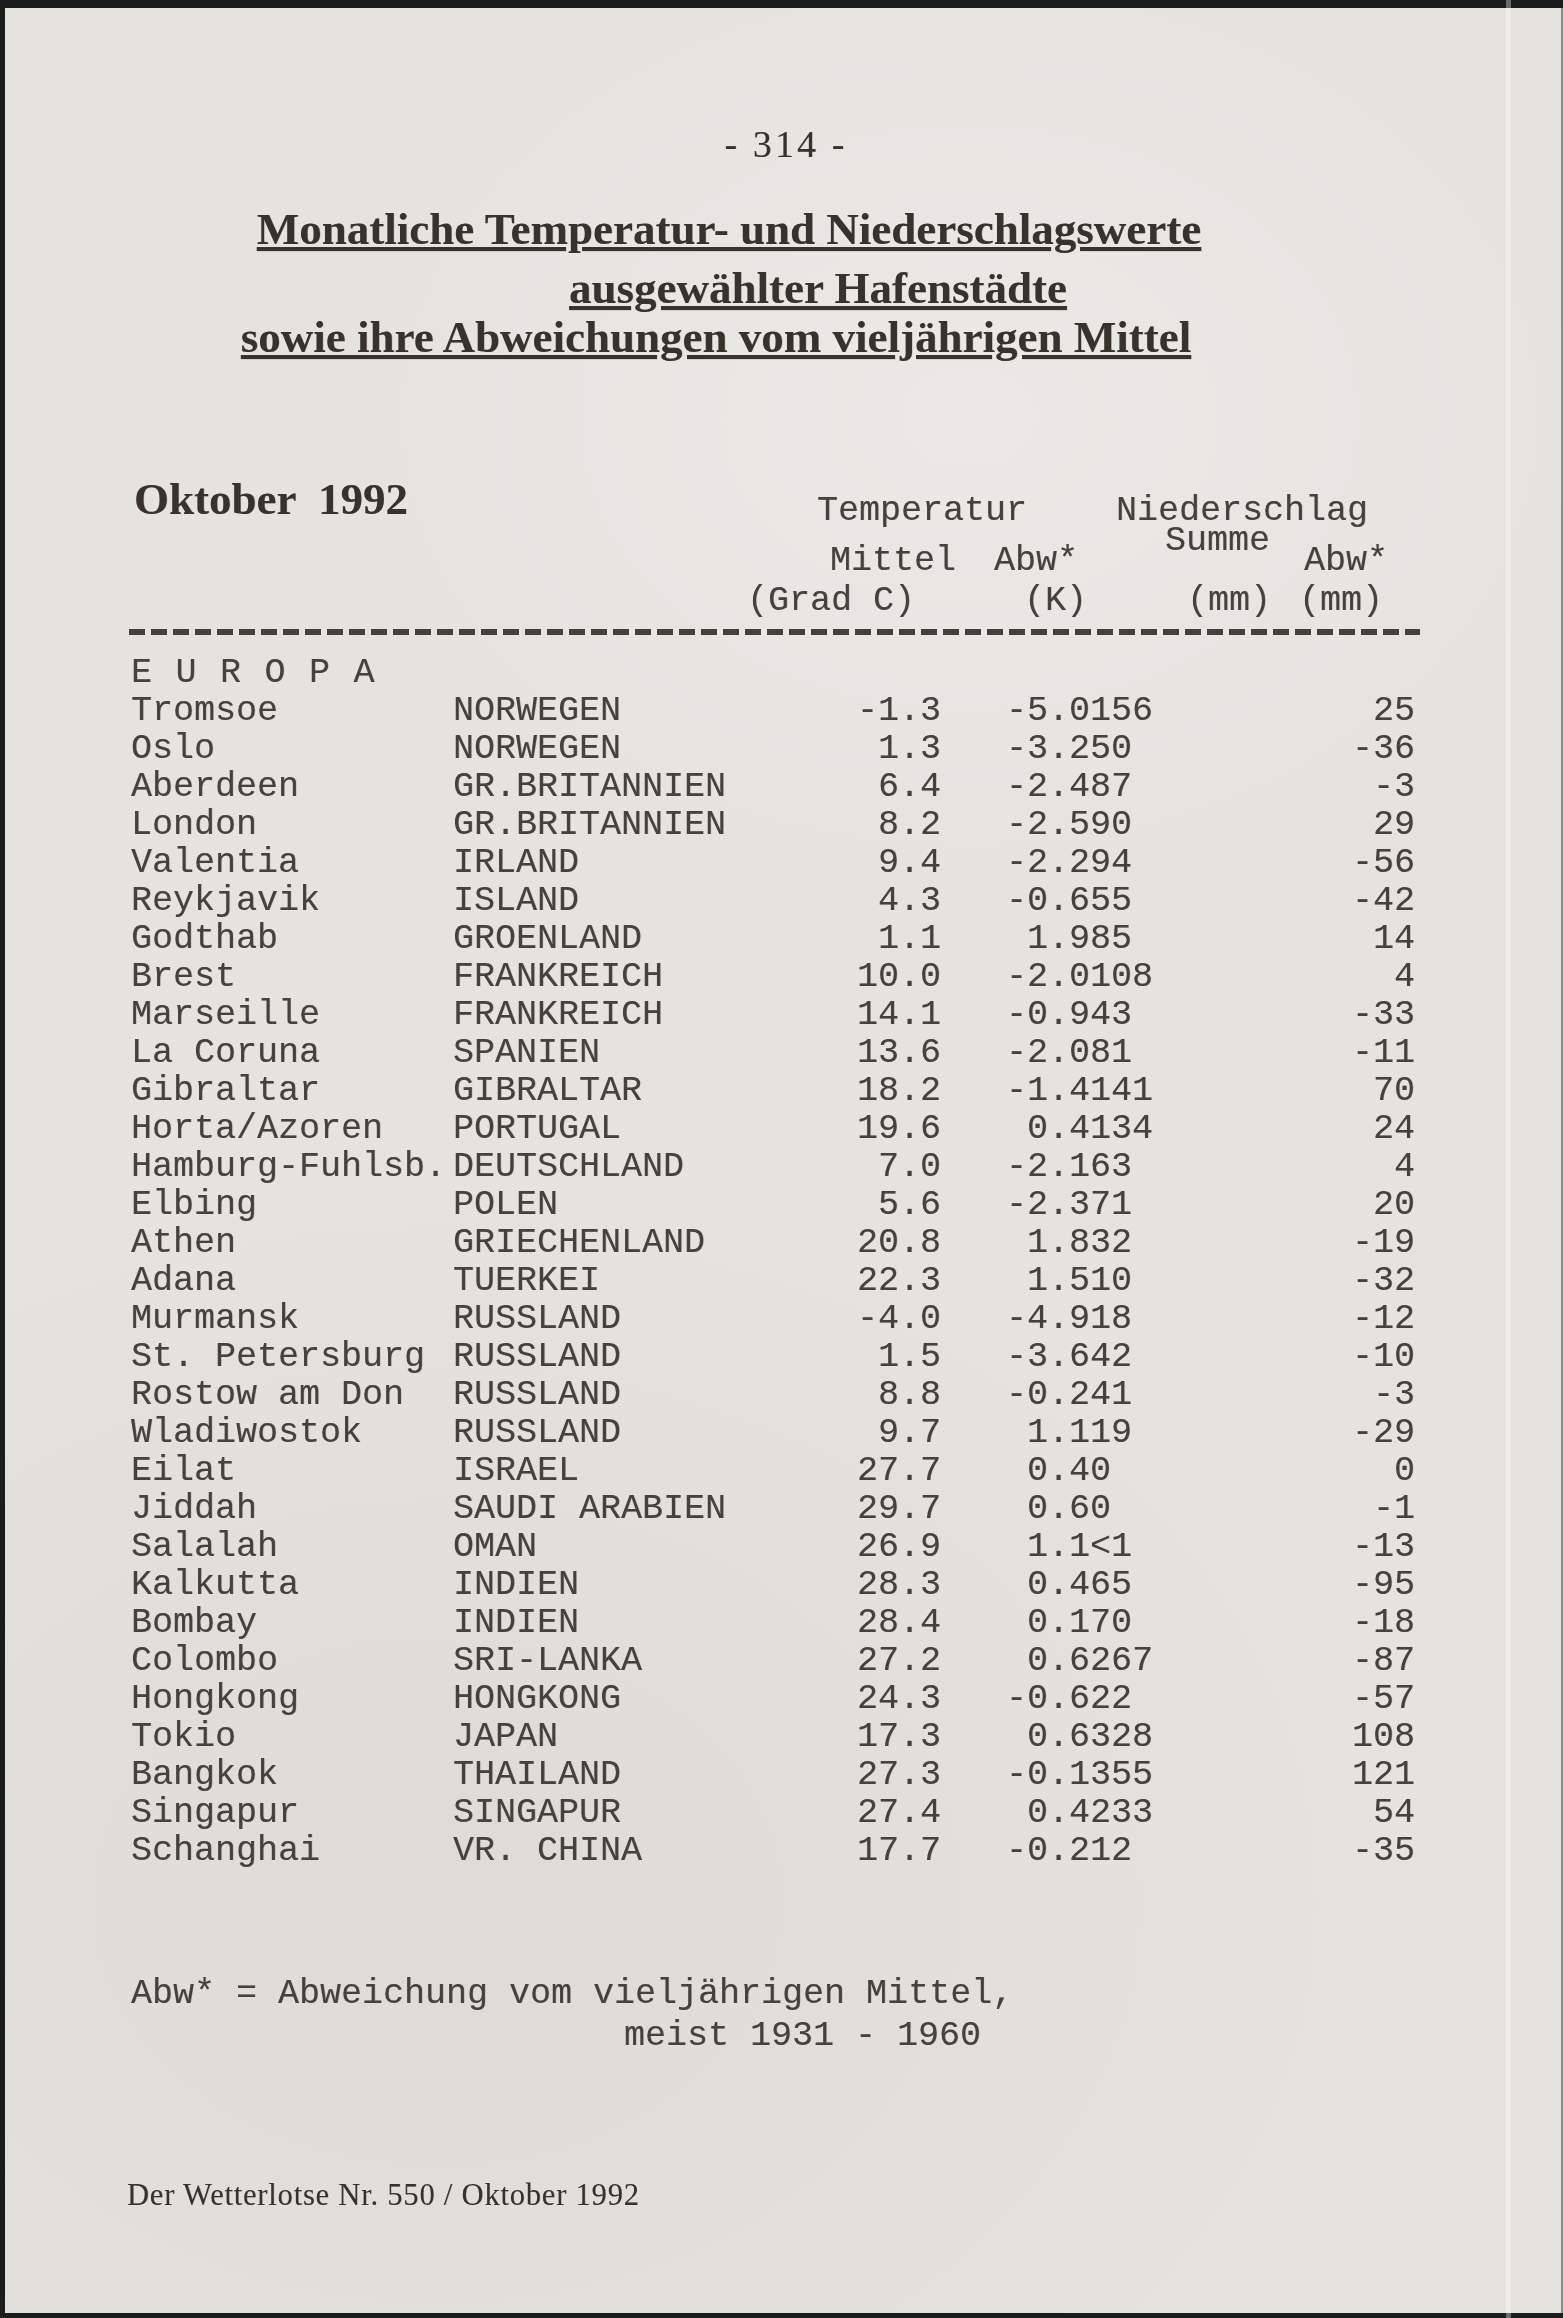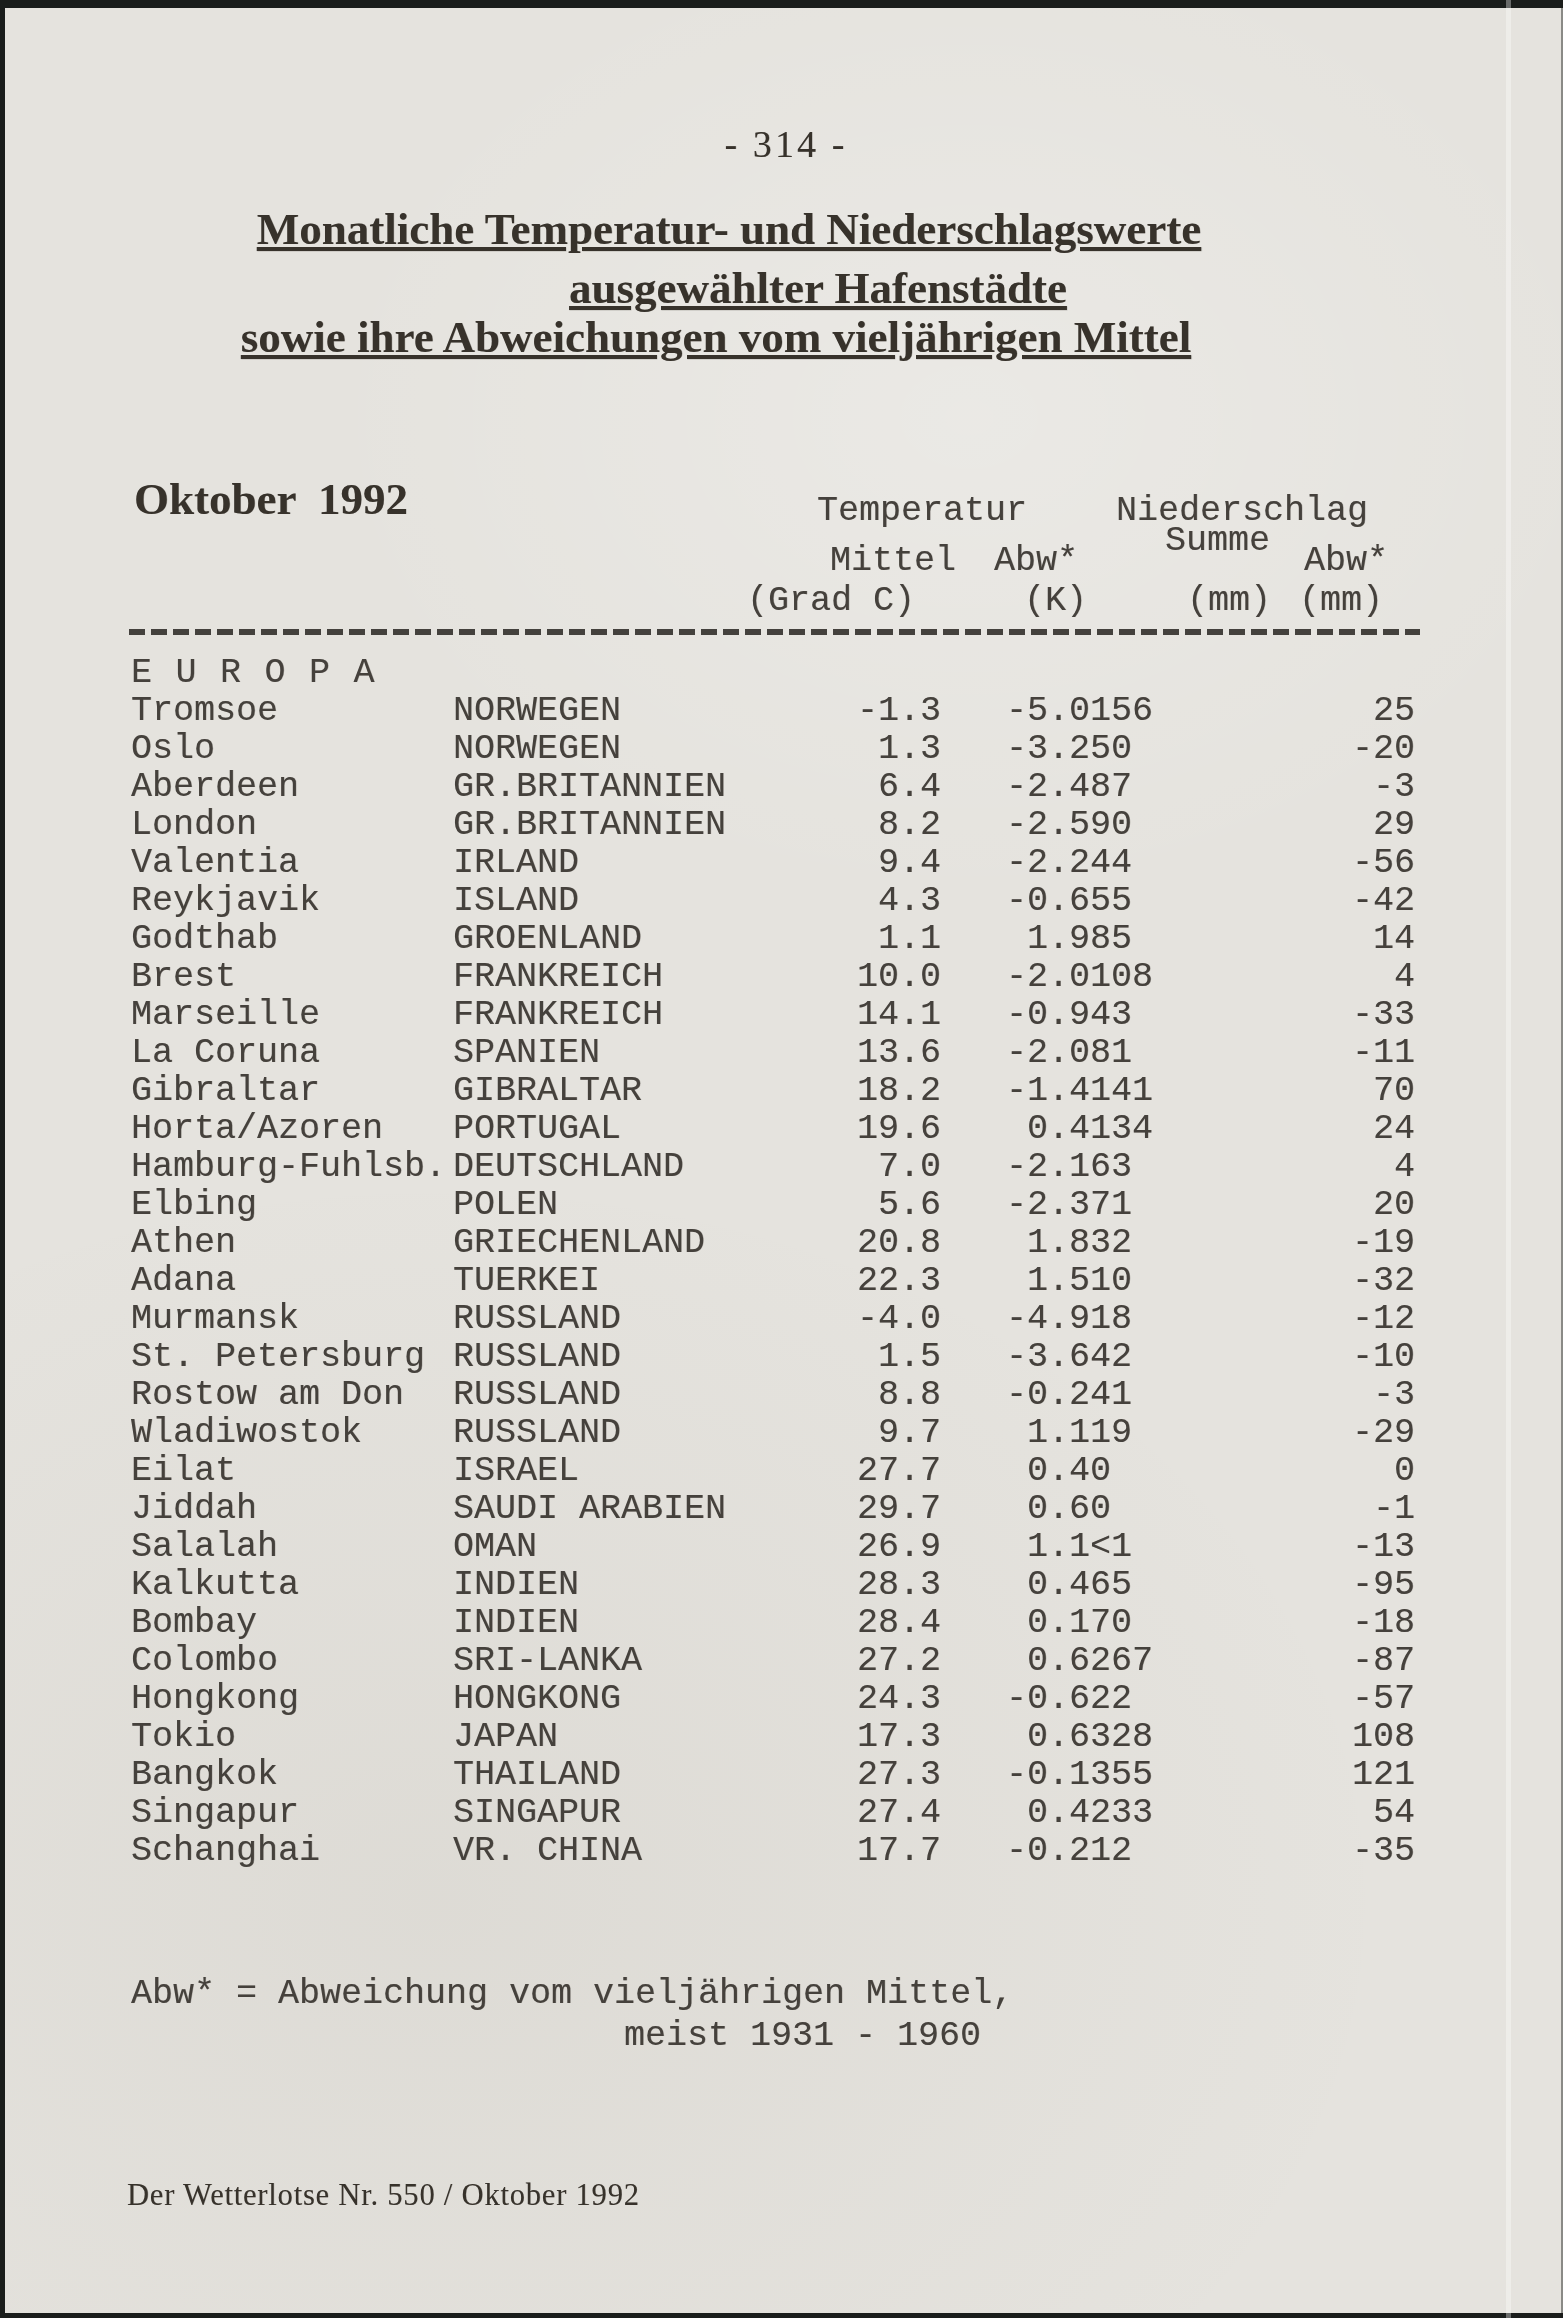--- a/index.html
+++ b/index.html
@@ -92,24 +92,24 @@
   <span class="mh h-grad">(Grad C)</span>
   <span class="mh h-k">(K)</span>
   <span class="mh h-mm1">(mm)</span>
   <span class="mh h-mm2">(mm)</span>
 
   <div class="rule"></div>
 
   <div class="tbody" id="table-body">
       <div class="row section-row">EUROPA</div>
       <div class="row"><span class="cell c-city">Tromsoe</span><span class="cell c-country">NORWEGEN</span><span class="cell c-mittel">-1.3</span><span class="cell c-abw_t">-5.0</span><span class="cell c-summe">156</span><span class="cell c-abw_n">25</span></div>
-      <div class="row"><span class="cell c-city">Oslo</span><span class="cell c-country">NORWEGEN</span><span class="cell c-mittel">1.3</span><span class="cell c-abw_t">-3.2</span><span class="cell c-summe">50</span><span class="cell c-abw_n">-20</span></div>
+      <div class="row"><span class="cell c-city">Oslo</span><span class="cell c-country">NORWEGEN</span><span class="cell c-mittel">1.3</span><span class="cell c-abw_t">-3.2</span><span class="cell c-summe">50</span><span class="cell c-abw_n">-36</span></div>
       <div class="row"><span class="cell c-city">Aberdeen</span><span class="cell c-country">GR.BRITANNIEN</span><span class="cell c-mittel">6.4</span><span class="cell c-abw_t">-2.4</span><span class="cell c-summe">87</span><span class="cell c-abw_n">-3</span></div>
       <div class="row"><span class="cell c-city">London</span><span class="cell c-country">GR.BRITANNIEN</span><span class="cell c-mittel">8.2</span><span class="cell c-abw_t">-2.5</span><span class="cell c-summe">90</span><span class="cell c-abw_n">29</span></div>
-      <div class="row"><span class="cell c-city">Valentia</span><span class="cell c-country">IRLAND</span><span class="cell c-mittel">9.4</span><span class="cell c-abw_t">-2.2</span><span class="cell c-summe">44</span><span class="cell c-abw_n">-56</span></div>
+      <div class="row"><span class="cell c-city">Valentia</span><span class="cell c-country">IRLAND</span><span class="cell c-mittel">9.4</span><span class="cell c-abw_t">-2.2</span><span class="cell c-summe">94</span><span class="cell c-abw_n">-56</span></div>
       <div class="row"><span class="cell c-city">Reykjavik</span><span class="cell c-country">ISLAND</span><span class="cell c-mittel">4.3</span><span class="cell c-abw_t">-0.6</span><span class="cell c-summe">55</span><span class="cell c-abw_n">-42</span></div>
       <div class="row"><span class="cell c-city">Godthab</span><span class="cell c-country">GROENLAND</span><span class="cell c-mittel">1.1</span><span class="cell c-abw_t">1.9</span><span class="cell c-summe">85</span><span class="cell c-abw_n">14</span></div>
       <div class="row"><span class="cell c-city">Brest</span><span class="cell c-country">FRANKREICH</span><span class="cell c-mittel">10.0</span><span class="cell c-abw_t">-2.0</span><span class="cell c-summe">108</span><span class="cell c-abw_n">4</span></div>
       <div class="row"><span class="cell c-city">Marseille</span><span class="cell c-country">FRANKREICH</span><span class="cell c-mittel">14.1</span><span class="cell c-abw_t">-0.9</span><span class="cell c-summe">43</span><span class="cell c-abw_n">-33</span></div>
       <div class="row"><span class="cell c-city">La Coruna</span><span class="cell c-country">SPANIEN</span><span class="cell c-mittel">13.6</span><span class="cell c-abw_t">-2.0</span><span class="cell c-summe">81</span><span class="cell c-abw_n">-11</span></div>
       <div class="row"><span class="cell c-city">Gibraltar</span><span class="cell c-country">GIBRALTAR</span><span class="cell c-mittel">18.2</span><span class="cell c-abw_t">-1.4</span><span class="cell c-summe">141</span><span class="cell c-abw_n">70</span></div>
       <div class="row"><span class="cell c-city">Horta/Azoren</span><span class="cell c-country">PORTUGAL</span><span class="cell c-mittel">19.6</span><span class="cell c-abw_t">0.4</span><span class="cell c-summe">134</span><span class="cell c-abw_n">24</span></div>
       <div class="row"><span class="cell c-city">Hamburg-Fuhlsb.</span><span class="cell c-country">DEUTSCHLAND</span><span class="cell c-mittel">7.0</span><span class="cell c-abw_t">-2.1</span><span class="cell c-summe">63</span><span class="cell c-abw_n">4</span></div>
       <div class="row"><span class="cell c-city">Elbing</span><span class="cell c-country">POLEN</span><span class="cell c-mittel">5.6</span><span class="cell c-abw_t">-2.3</span><span class="cell c-summe">71</span><span class="cell c-abw_n">20</span></div>
       <div class="row"><span class="cell c-city">Athen</span><span class="cell c-country">GRIECHENLAND</span><span class="cell c-mittel">20.8</span><span class="cell c-abw_t">1.8</span><span class="cell c-summe">32</span><span class="cell c-abw_n">-19</span></div>

